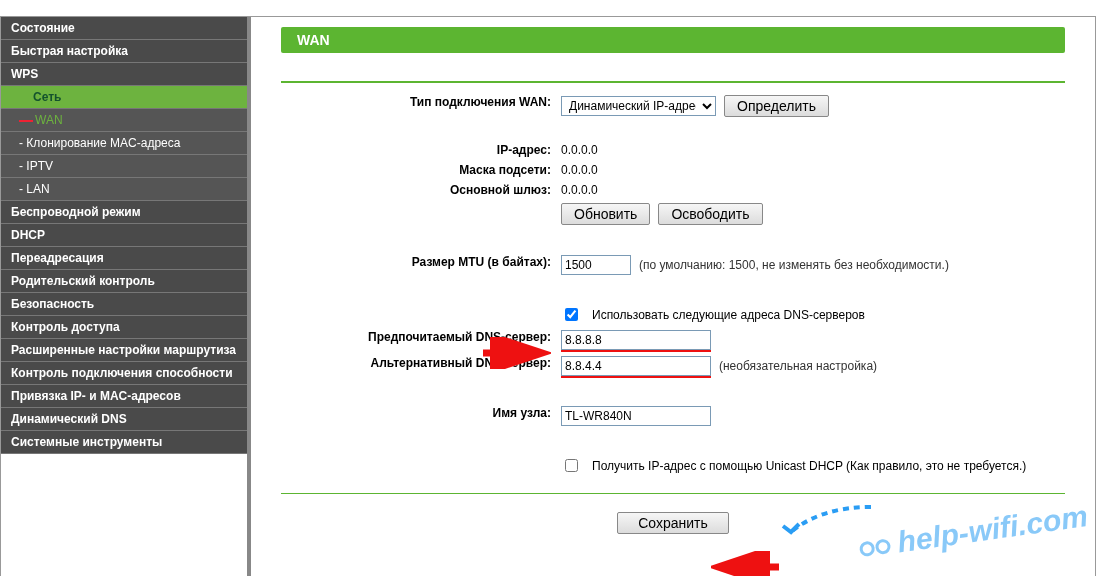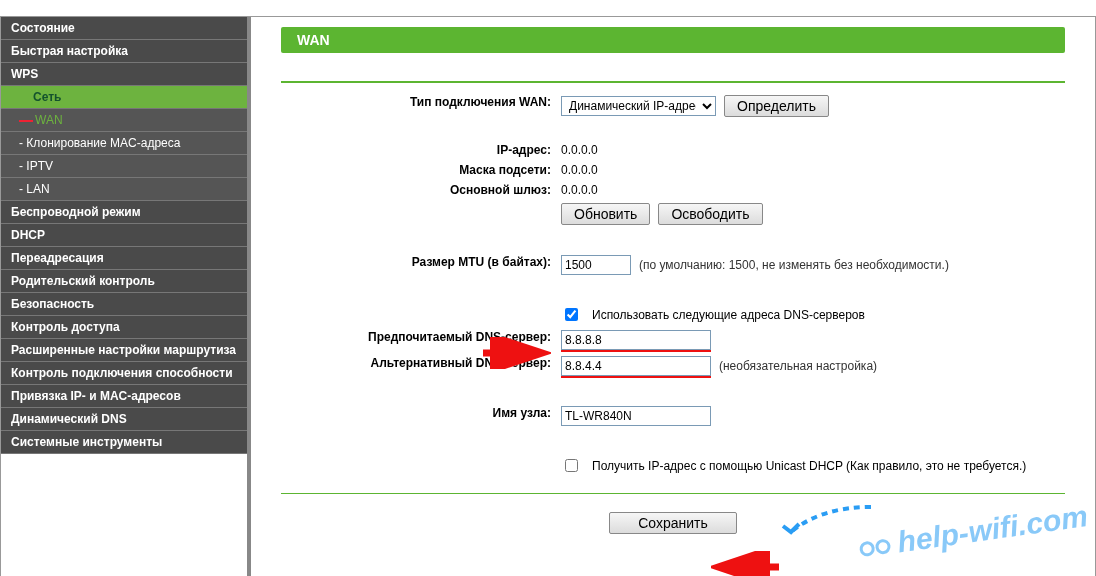--- a/index.html
+++ b/index.html
@@ -231,21 +231,21 @@
       <div class="label"></div>
       <div class="ctrl">
         <input type="checkbox" class="chk" style="">
         <span>Получить IP-адрес с помощью Unicast DHCP (Как правило, это не требуется.)</span>
       </div>
     </div>
 
     <hr class="sep-thin">
 
     <div class="save-row">
-      <button class="btn" style="width:128px">Сохранить</button>
+      <button class="btn" style="width:112px">Сохранить</button>
     </div>
 
     <div class="arrow" style="left:230px; top:320px;">
       <svg width="70" height="32">
           <defs>
             <marker id="ah1" markerWidth="10" markerHeight="10" refX="7" refY="3" orient="auto">
               <path d="M0,0 L0,6 L9,3 z" fill="#e11"></path>
             </marker>
           </defs>
       <line x1="2" y1="16" x2="58" y2="16" stroke="#e11" stroke-width="7" marker-end="url(#ah1)"></line>

